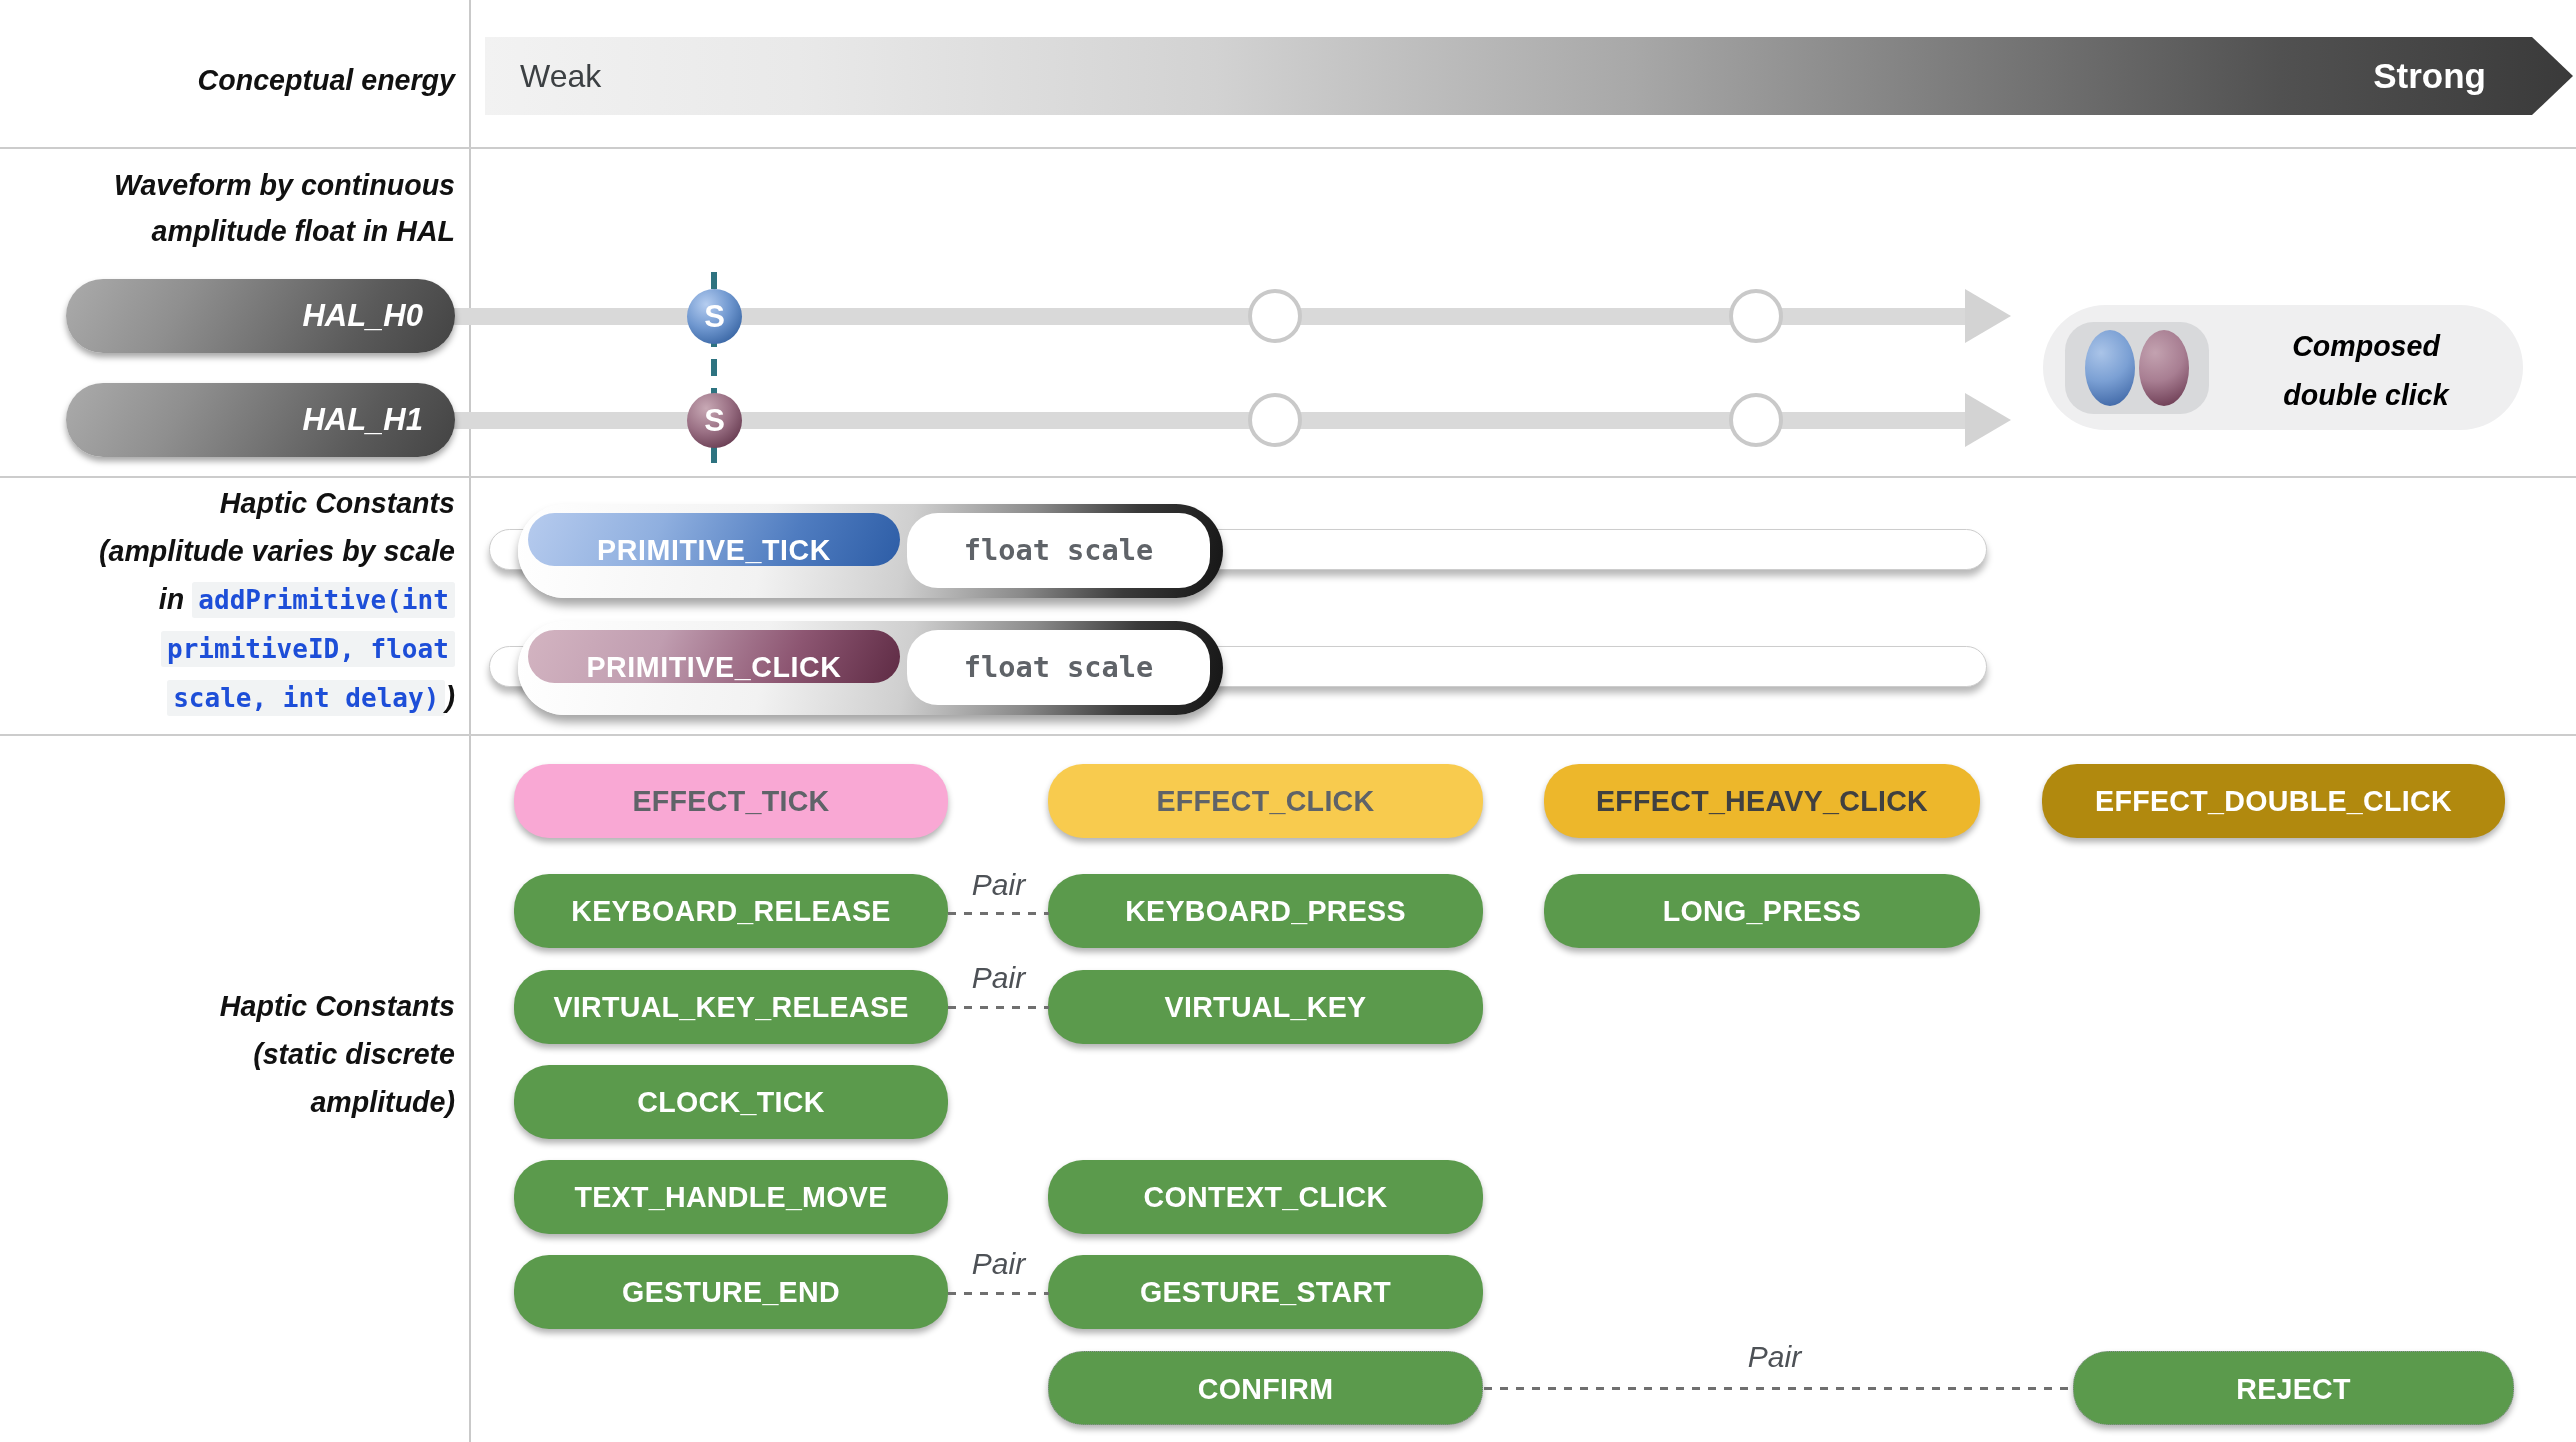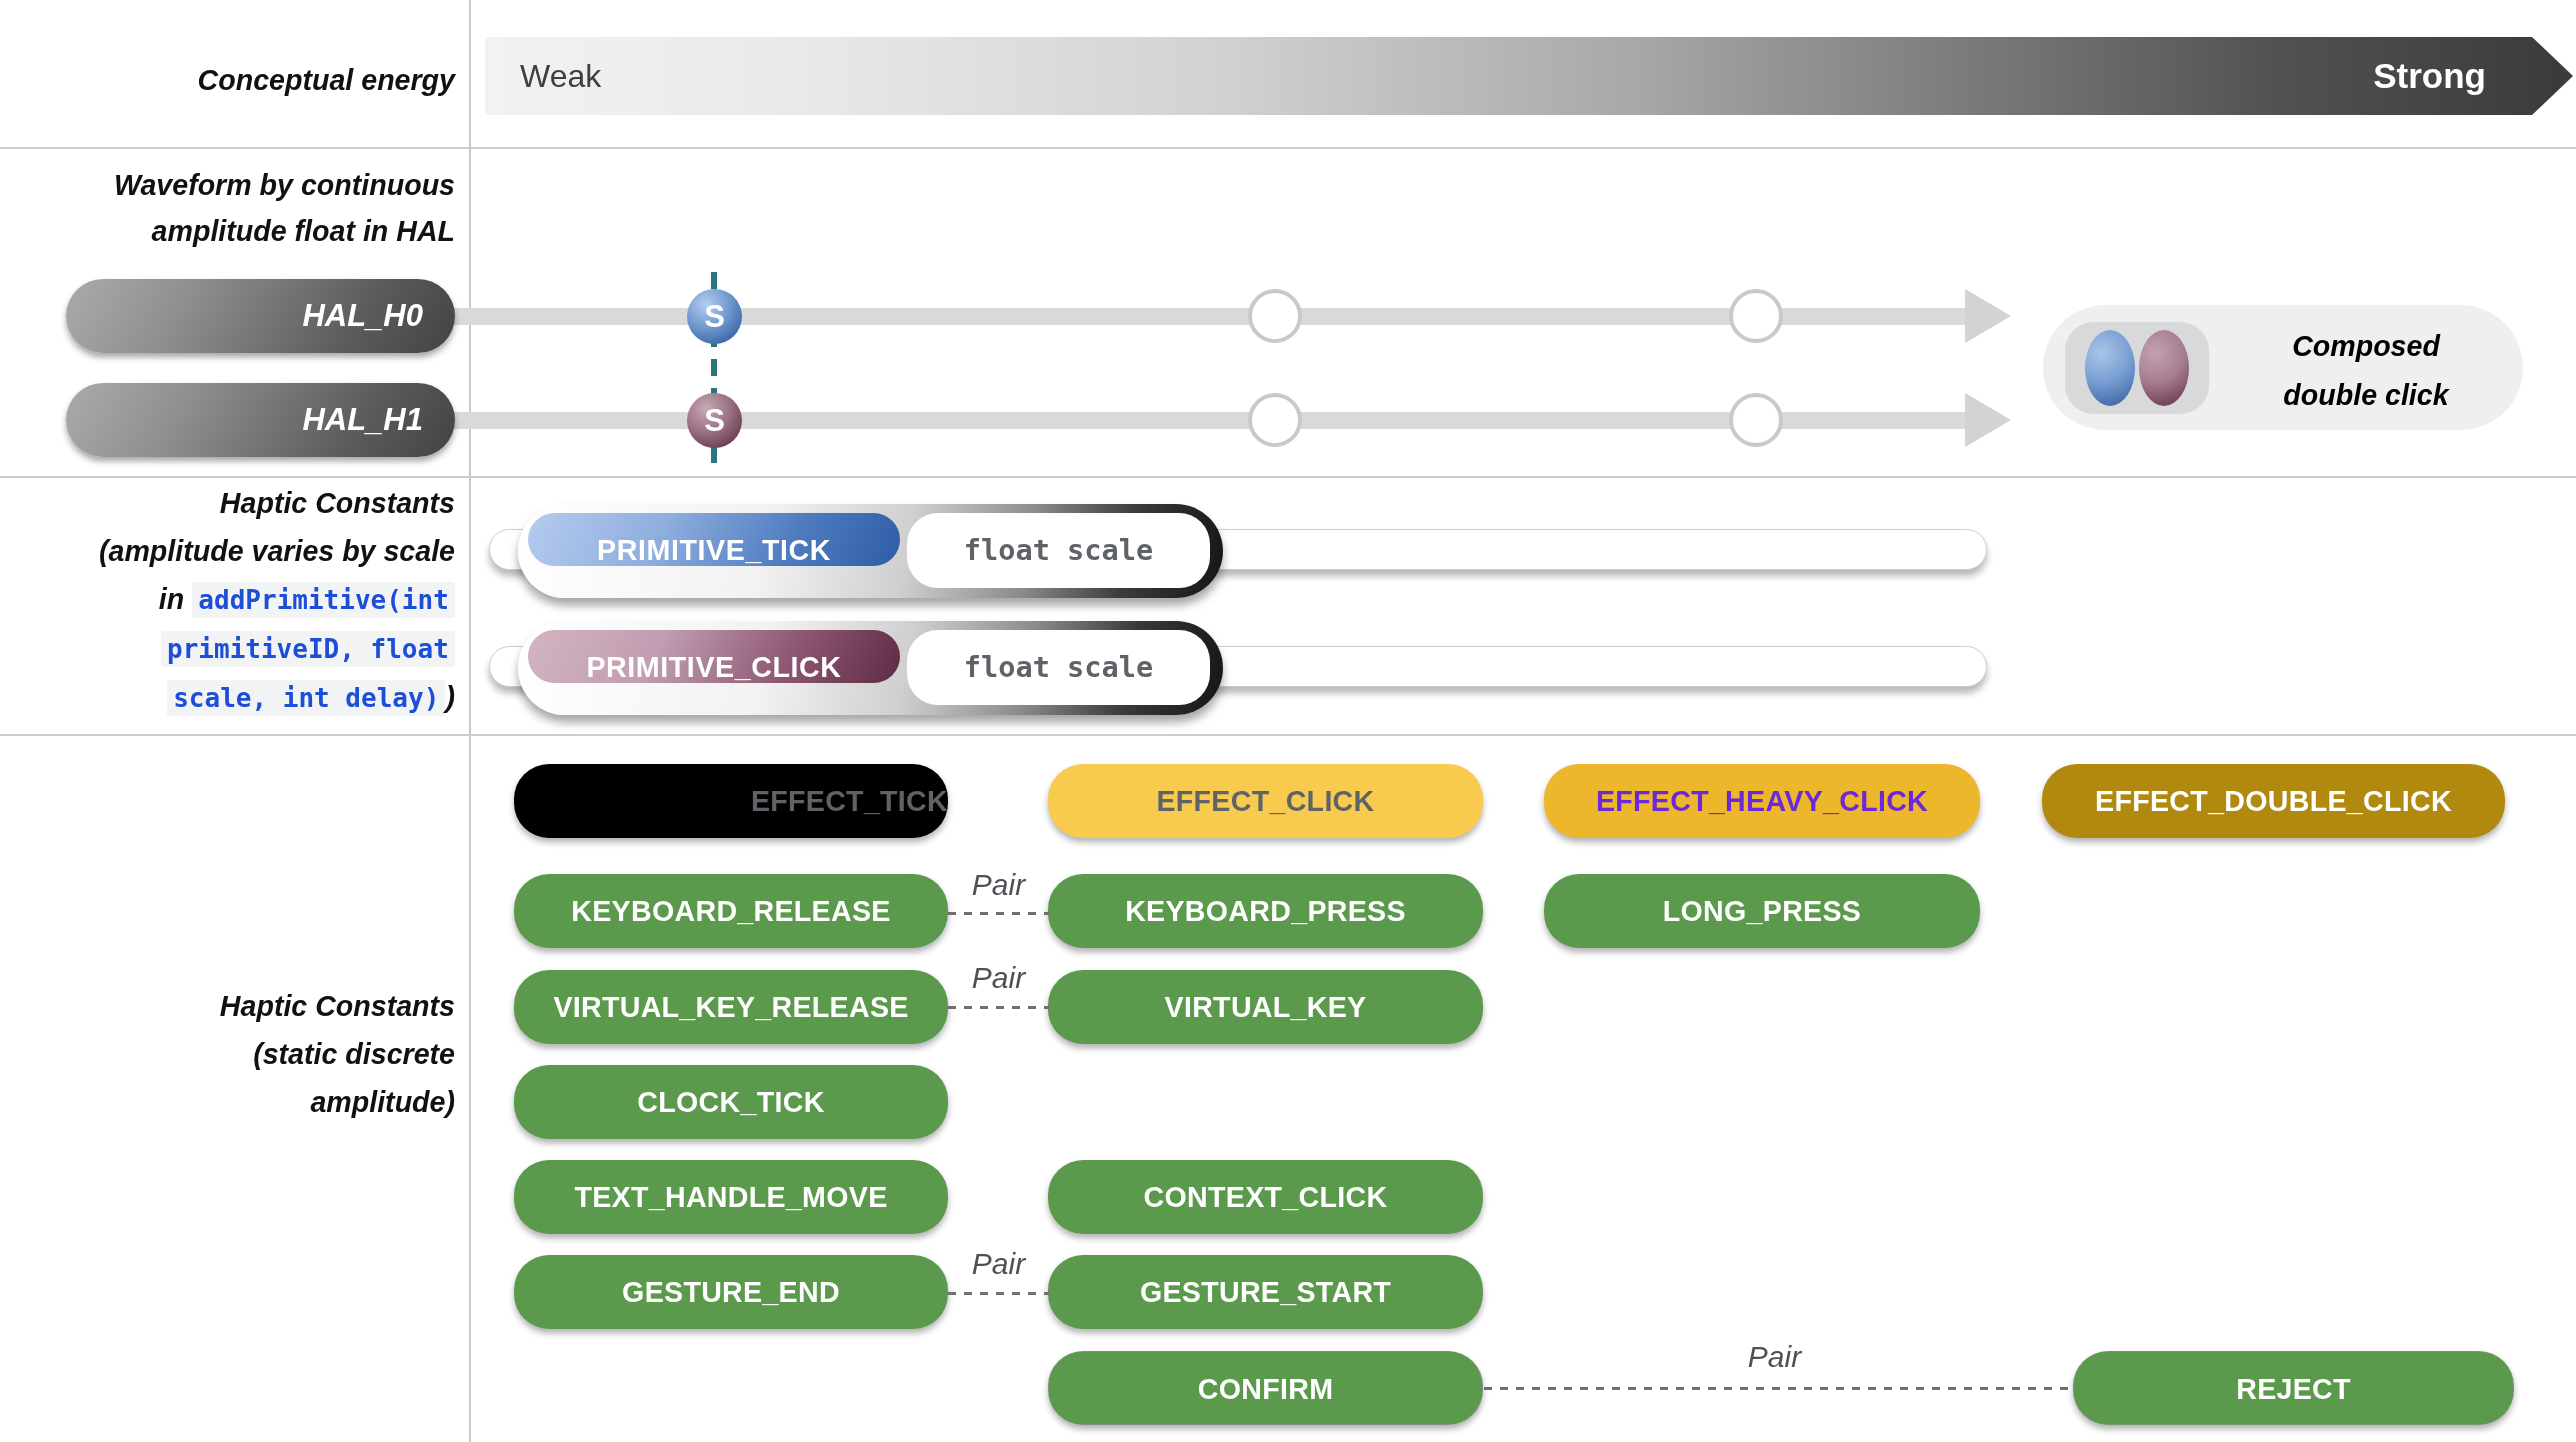--- a/index.html
+++ b/index.html
@@ -63,23 +63,23 @@
   .pparam{position:absolute;left:389px;top:9.3px;width:303px;height:75px;border-radius:31px;background:#ffffff;z-index:3;
     font-family:"DejaVu Sans Mono","Liberation Mono",monospace;font-weight:700;font-size:28.6px;color:#5f6368;
     line-height:75px;text-align:center;}
 
   
   .btn{position:absolute;height:74px;border-radius:35px;text-align:center;line-height:74px;
     font-weight:700;font-size:28.6px;letter-spacing:0.3px;box-sizing:border-box;
     box-shadow:0 4.3px 6.2px rgba(0,0,0,0.30);}
   .green{background:#5b9a4c;color:#ffffff;}
   .green-dotted{background:#5b9a4c;color:#ffffff;border:1.9px dotted #8f949a;}
-  .yellow-light{background:#000000;color:#5f6368;text-align:right;}
+  .yellow-light{background:#f9a8d4;color:#5f6368;}
   .yellow{background:#f8cb4e;color:#5f6368;}
-  .amber{background:#edb72b;color:#6d28d9;}
+  .amber{background:#edb72b;color:#404040;}
   .gold{background:#b1890e;color:#ffffff;}
 
   
   .pairlabel{position:absolute;width:137px;text-align:center;color:#4d5156;font-style:italic;font-size:30px;}
   .pairline{position:absolute;height:2.5px;background:repeating-linear-gradient(90deg,#6f6f6f 0 8px,transparent 8px 16px);}
 </style>
 </head>
 <body>
 
 <div id="canvas">

